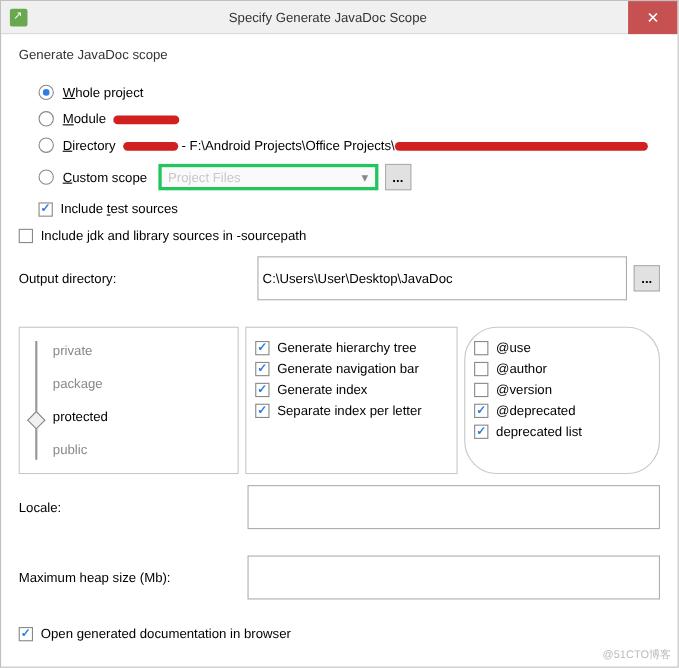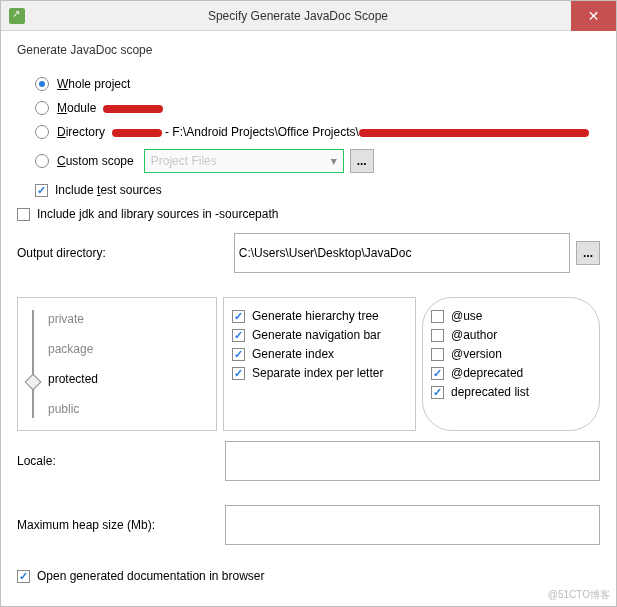--- a/index.html
+++ b/index.html
@@ -14,21 +14,21 @@
   .group-label { color: #333; margin-bottom: 10px; }
   .radio-block { padding-left: 18px; margin-top: 20px; }
   .row { display: flex; align-items: center; margin: 10px 0; }
   .radio { width: 14px; height: 14px; border: 1px solid #888; border-radius: 50%; margin-right: 8px; display: inline-flex; align-items: center; justify-content: center; background: #fff; }
   .radio.selected::after { content: ""; width: 6px; height: 6px; background: #2b7de1; border-radius: 50%; display: block; }
   .chk { width: 13px; height: 13px; border: 1px solid #888; margin-right: 7px; display: inline-flex; align-items: center; justify-content: center; background: #fff; color: #2b7de1; line-height: 1; }
   .chk.checked::after { content: "✓"; font-size: 11px; font-weight: bold; }
   .lbl { color: #000; white-space: nowrap; }
   .lbl .mn { text-decoration: underline; }
   .redact { display: inline-block; height: 8px; background: #d02020; border-radius: 4px; vertical-align: middle; }
-  .dropdown { border: 1px solid #22c55e; height: 24px; display: flex; align-items: center; padding: 0 6px; color: #c8c8c8; background: #fafafa; }
+  .dropdown { border: 3px solid #22c55e; height: 24px; display: flex; align-items: center; padding: 0 6px; color: #c8c8c8; background: #fafafa; }
   .dropdown .caret { margin-left: auto; color: #888; }
   .dots-btn { width: 24px; height: 24px; border: 1px solid #adadad; background: #e1e1e1; display: inline-flex; align-items: center; justify-content: center; margin-left: 6px; font-weight: bold; }
   .field-row { display: flex; align-items: center; margin: 24px 0; }
   .field-row .flabel { white-space: nowrap; margin-right: 8px; }
   .field-row input[type=text] { flex: 1; height: 40px; border: 1px solid #abadb3; padding: 0 4px; font-size: 12px; }
   .panel-row { display: flex; gap: 6px; margin-top: 8px; }
   .panel { border: 1px solid #c8c8c8; padding: 6px 8px; background: #fff; }
   .slider-panel { width: 200px; display: flex; flex-direction: column; justify-content: space-around; }
   .slider-panel .level-row { display: flex; align-items: center; color: #888; height: 30px; }
   .slider-panel .track { width: 14px; display: flex; justify-content: center; position: relative; margin-right: 8px; align-self: stretch; }

